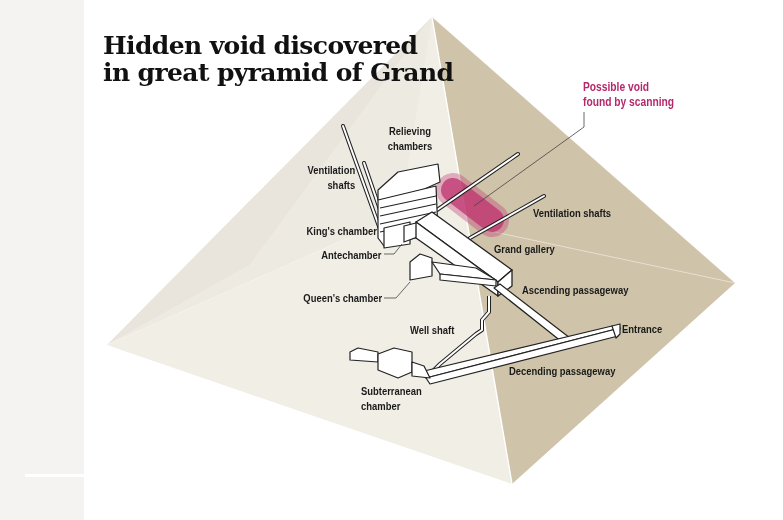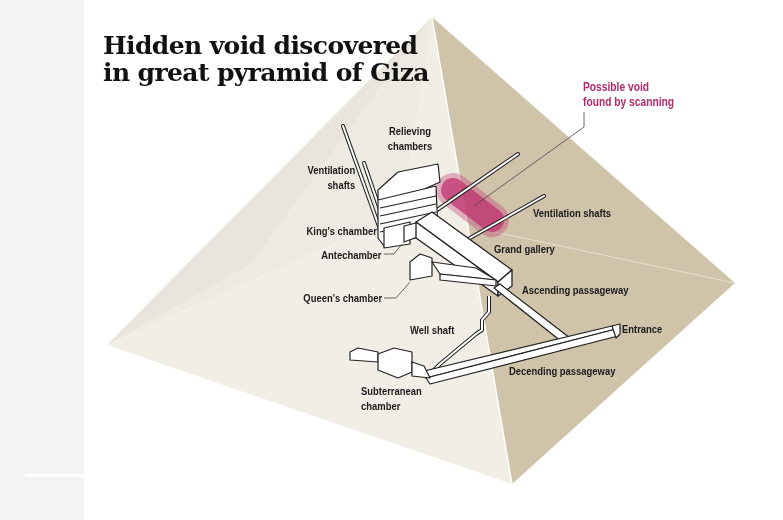--- a/index.html
+++ b/index.html
@@ -16,21 +16,21 @@
     .lbl span { display: block; }
   </style>
 </head>
 <body>
 
 <div class="left-strip"></div>
 <div class="strip-rule"></div>
 
 <div class="title">
   <span>Hidden void discovered</span>
-  <span>in great pyramid of Giza</span>
+  <span>in great pyramid of Grand</span>
 </div>
 
 <svg class="diagram" viewBox="0 0 783 520">
 
   <polygon points="432,17 107,345 250,265" fill="#e6e1d8"></polygon>
   <polygon points="432,17 250,265 107,345 512,484" fill="#f1eee6"></polygon>
   <polygon points="432,17 107,345 400,215" fill="#ebe7df" opacity="0.6"></polygon>
   <polygon points="432,17 735,283 512,484" fill="#cfc3aa"></polygon>
 
   <line x1="432" y1="17" x2="512" y2="484" stroke="#ffffff" stroke-width="1.4"></line>

